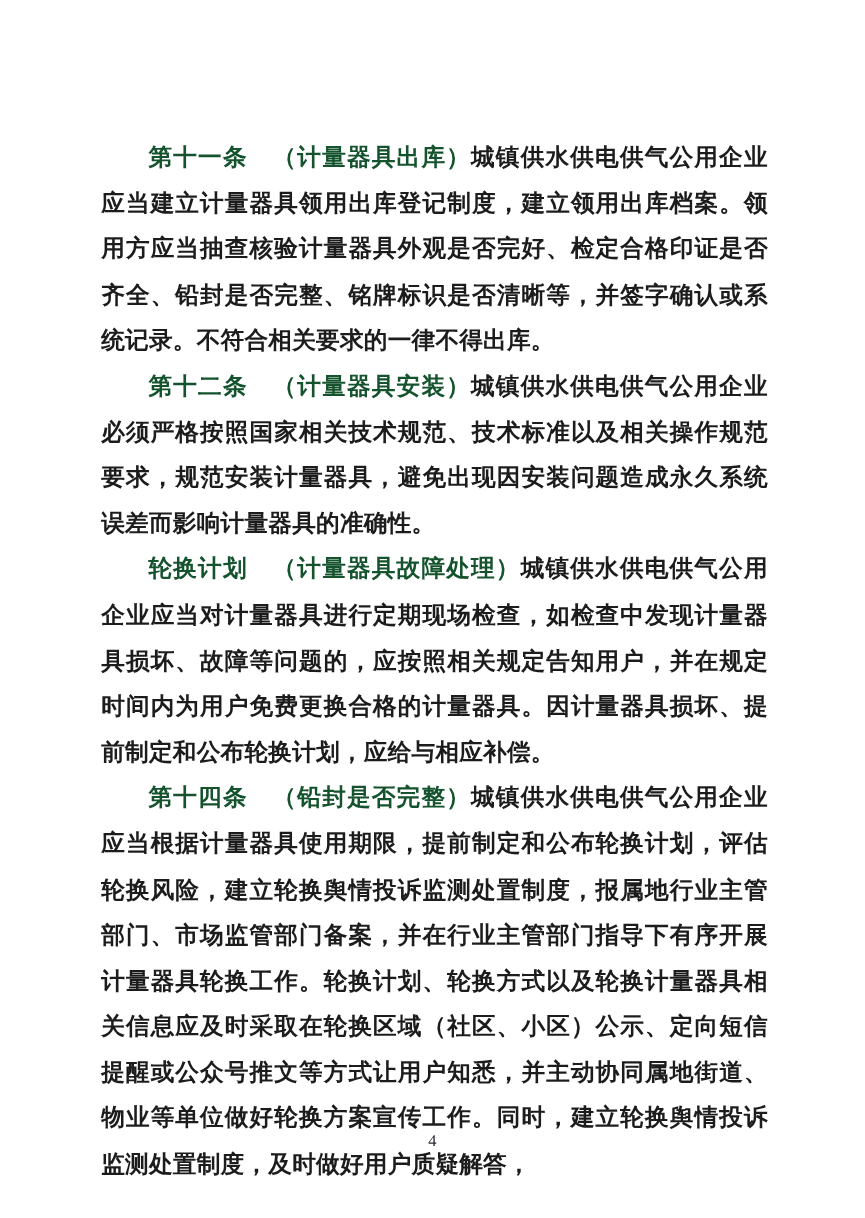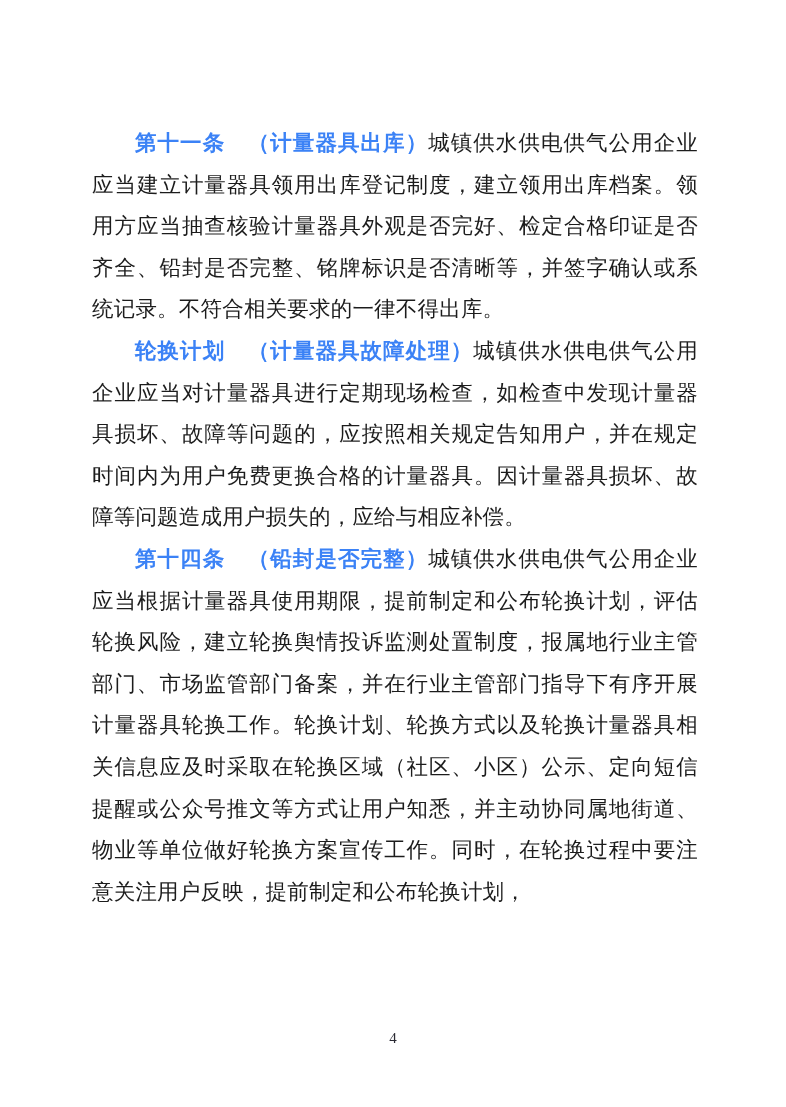--- a/index.html
+++ b/index.html
@@ -33,24 +33,24 @@
     margin: 0;
     font-size: 21.5px;
     line-height: 41.6px;
     text-align: justify;
     text-indent: 2em;
     letter-spacing: 0.2px;
     color: #1c1c1c;
   }
   .article-heading {
     font-weight: bold;
-    color: #3b82f6;
+    color: #14532d;
   }
   .article-body {
-    font-weight: normal;
+    font-weight: bold;
     margin-top: 15px;
   }
   .page-number {
     position: absolute;
     top: 1028px;
     left: 0;
     width: 100%;
     text-align: center;
     font-size: 15px;
     line-height: 20px;
@@ -62,26 +62,29 @@
 <body>
 
 <div class="page">
 
   <div class="text-block">
 
     <p class="para">
       <span class="article-heading">第十一条　（计量器具出库）</span><span class="article-body">城镇供水供电供气公用企业应当建立计量器具领用出库登记制度，建立领用出库档案。领用方应当抽查核验计量器具外观是否完好、检定合格印证是否齐全、铅封是否完整、铭牌标识是否清晰等，并签字确认或系统记录。不符合相关要求的一律不得出库。</span>
     </p>
 
-
     <p class="para">
-      <span class="article-heading">轮换计划　（计量器具故障处理）</span><span class="article-body">城镇供水供电供气公用企业应当对计量器具进行定期现场检查，如检查中发现计量器具损坏、故障等问题的，应按照相关规定告知用户，并在规定时间内为用户免费更换合格的计量器具。因计量器具损坏、故障等问题造成用户损失的，应给与相应补偿。</span>
+      <span class="article-heading">第十二条　（计量器具安装）</span><span class="article-body">城镇供水供电供气公用企业必须严格按照国家相关技术规范、技术标准以及相关操作规范要求，规范安装计量器具，避免出现因安装问题造成永久系统误差而影响计量器具的准确性。</span>
     </p>
 
     <p class="para">
-      <span class="article-heading">第十四条　（铅封是否完整）</span><span class="article-body">城镇供水供电供气公用企业应当根据计量器具使用期限，提前制定和公布轮换计划，评估轮换风险，建立轮换舆情投诉监测处置制度，报属地行业主管部门、市场监管部门备案，并在行业主管部门指导下有序开展计量器具轮换工作。轮换计划、轮换方式以及轮换计量器具相关信息应及时采取在轮换区域（社区、小区）公示、定向短信提醒或公众号推文等方式让用户知悉，并主动协同属地街道、物业等单位做好轮换方案宣传工作。同时，在轮换过程中要注意关注用户反映，提前制定和公布轮换计划，</span>
+      <span class="article-heading">轮换计划　（计量器具故障处理）</span><span class="article-body">城镇供水供电供气公用企业应当对计量器具进行定期现场检查，如检查中发现计量器具损坏、故障等问题的，应按照相关规定告知用户，并在规定时间内为用户免费更换合格的计量器具。因计量器具损坏、提前制定和公布轮换计划，应给与相应补偿。</span>
+    </p>
+
+    <p class="para">
+      <span class="article-heading">第十四条　（铅封是否完整）</span><span class="article-body">城镇供水供电供气公用企业应当根据计量器具使用期限，提前制定和公布轮换计划，评估轮换风险，建立轮换舆情投诉监测处置制度，报属地行业主管部门、市场监管部门备案，并在行业主管部门指导下有序开展计量器具轮换工作。轮换计划、轮换方式以及轮换计量器具相关信息应及时采取在轮换区域（社区、小区）公示、定向短信提醒或公众号推文等方式让用户知悉，并主动协同属地街道、物业等单位做好轮换方案宣传工作。同时，建立轮换舆情投诉监测处置制度，及时做好用户质疑解答，</span>
     </p>
 
   </div>
 
   <div class="page-number">4</div>
 
 </div>
 
 </body></html>

